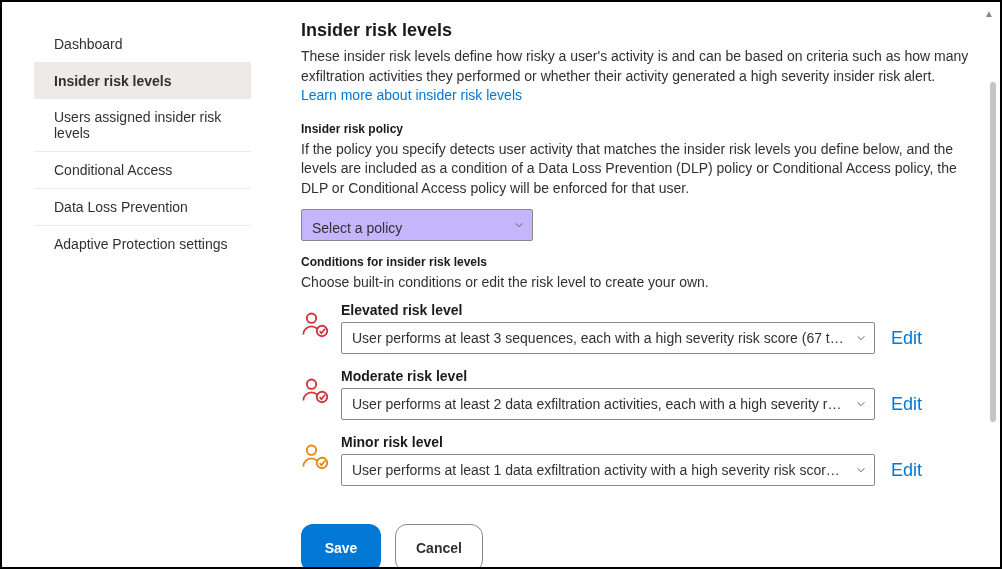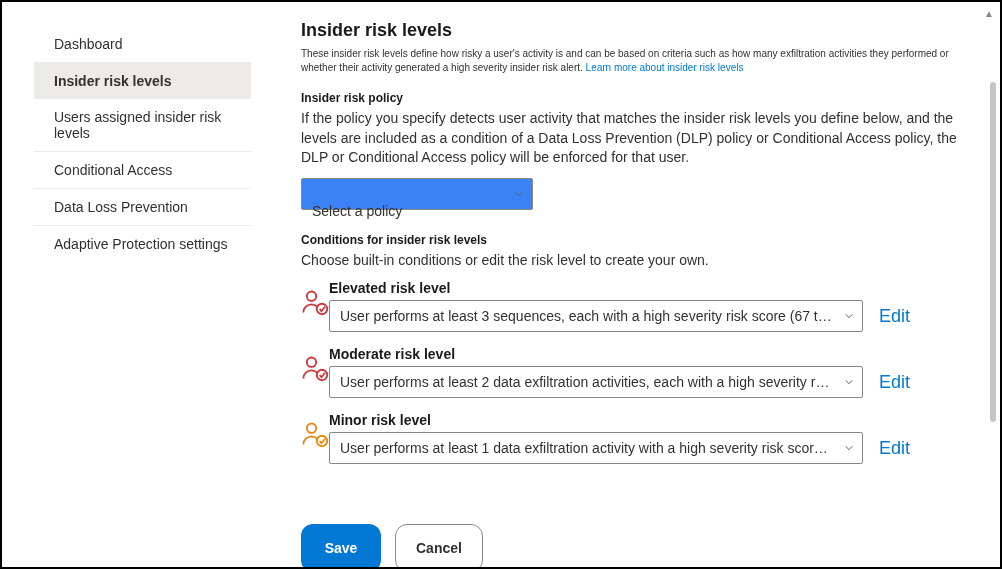--- a/index.html
+++ b/index.html
@@ -55,21 +55,21 @@
       overflow-y: auto;
       padding-right: 8px;
     }
     h1 {
       font-size: 18px;
       font-weight: 600;
       margin-bottom: 6px;
       color: #1b1a19;
     }
     .desc {
-      font-size: 10px;
+      font-size: 14px;
       line-height: 1.4;
       color: #323130;
       margin-bottom: 16px;
     }
     .link {
       color: #0078d4;
       text-decoration: none;
       cursor: pointer;
     }
     .section-title {
@@ -80,24 +80,24 @@
     }
     .section-desc {
       font-size: 14px;
       line-height: 1.4;
       color: #323130;
       margin-bottom: 10px;
     }
     .select-box {
       border: 1px solid #8a8886;
       border-radius: 2px;
-      padding: 23px 30px 6px 10px;
-      font-size: 14px;
-      color: #323130;
-      background: #3b82f6;
+      padding: 9px 30px 6px 10px;
+      font-size: 14px;
+      color: #323130;
+      background: #c4b5fd;
       position: relative;
       display: inline-block;
       min-width: 232px;
       cursor: pointer;
       height: 32px;
       line-height: 18px;
     }
     .select-box .chev {
       position: absolute;
       right: 8px;
@@ -109,20 +109,21 @@
       width: 10px;
       height: 10px;
     }
     .conditions-section {
       margin-top: 14px;
     }
     .risk-row {
       display: flex;
       align-items: flex-start;
       margin-bottom: 14px;
+      gap: 12px;
     }
     .risk-icon {
       width: 28px;
       height: 28px;
       flex-shrink: 0;
       margin-top: 8px;
     }
     .risk-body {
       flex: 1;
     }

